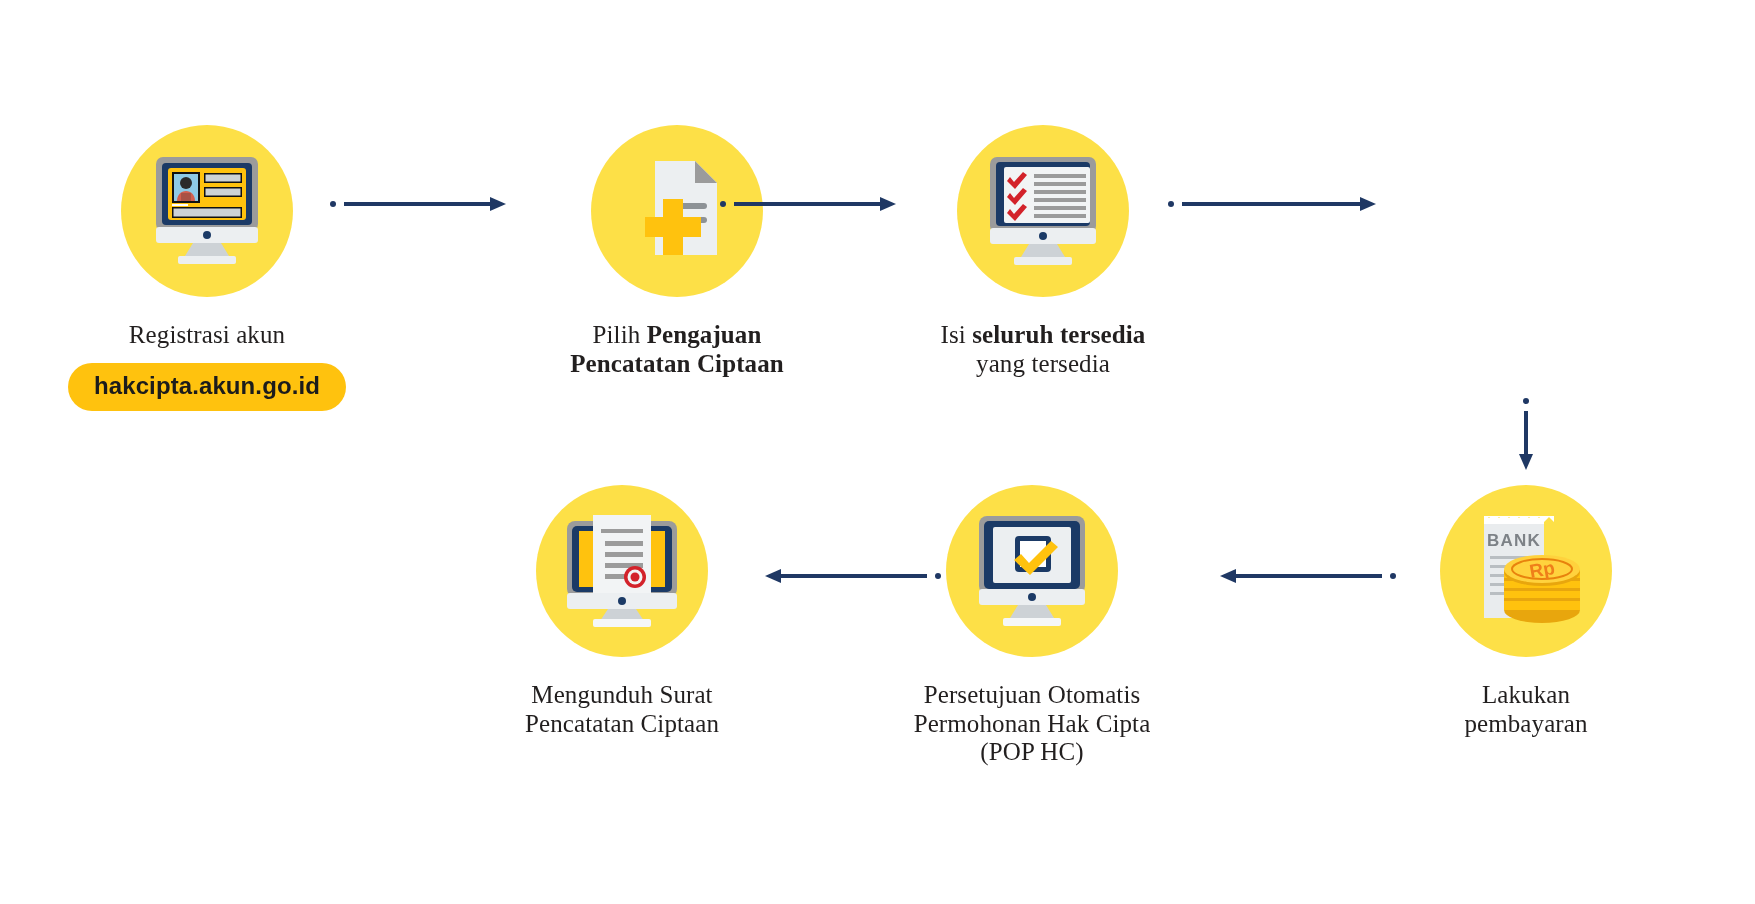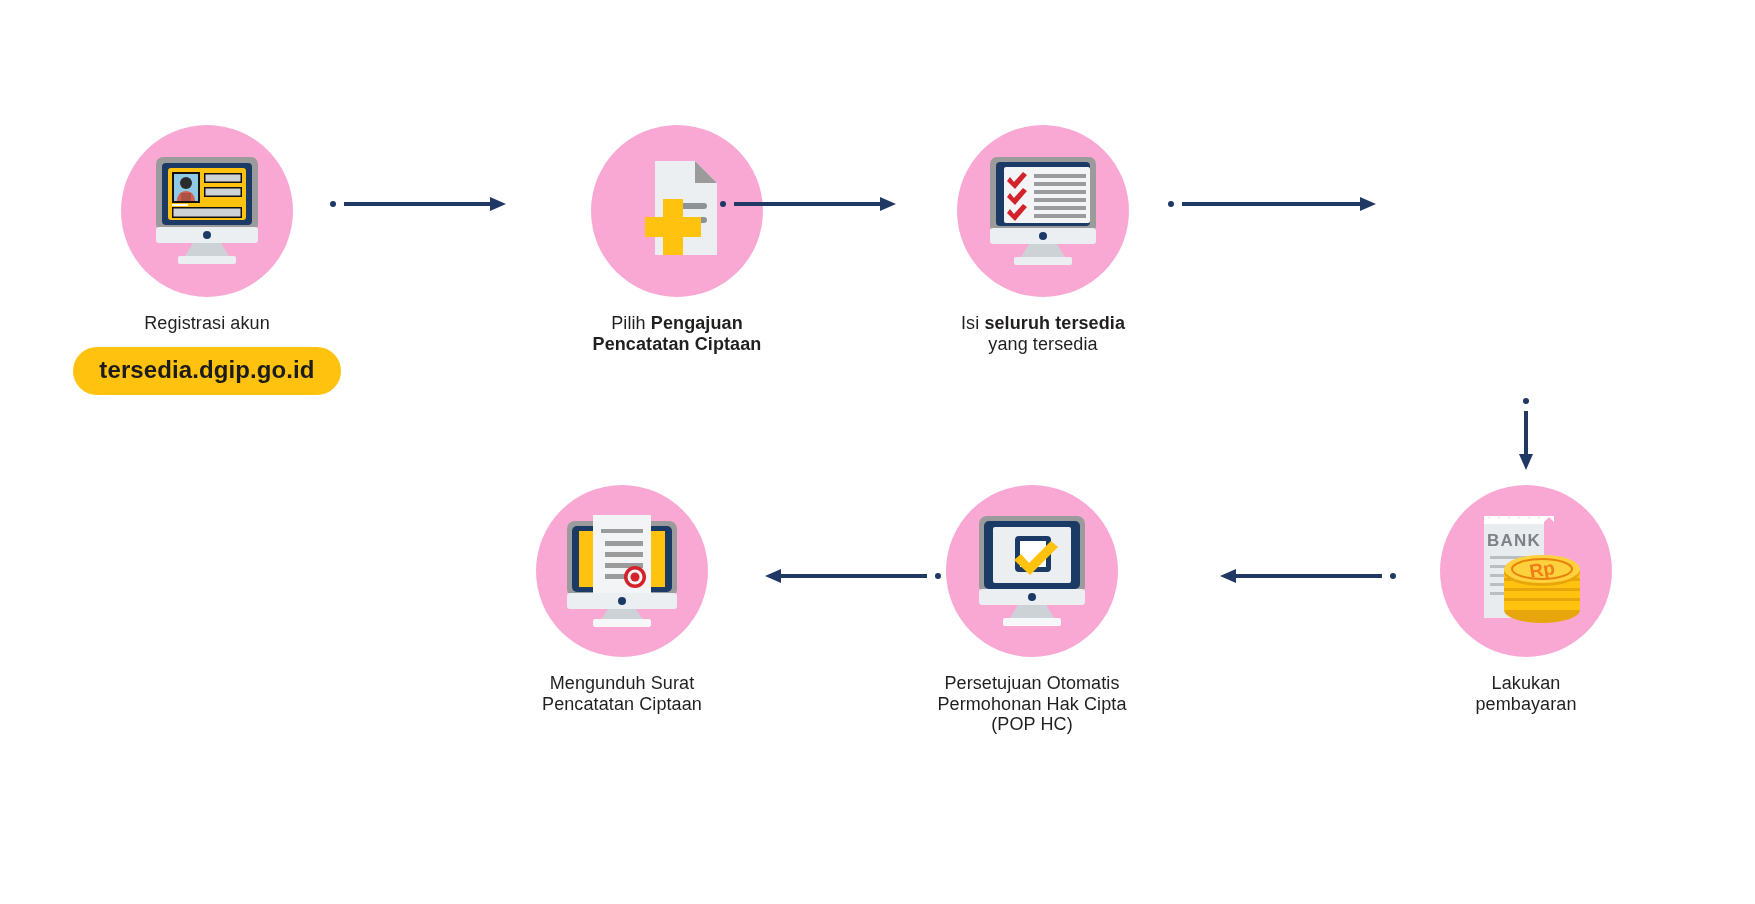--- a/index.html
+++ b/index.html
@@ -24,36 +24,37 @@
     width: 360px;
     display: flex;
     flex-direction: column;
     align-items: center;
   }
 
   .badge-circle {
     width: 172px;
     height: 172px;
     border-radius: 50%;
-    background: #f9a8d4;
+    background: #fde047;
     display: flex;
     align-items: center;
     justify-content: center;
     position: relative;
   }
   .badge-circle svg { display: block; }
 
   .caption {
-    margin-top: 16px;
+    margin-top: 24px;
     text-align: center;
-    font-size: 18px;
+    font-size: 25px;
     line-height: 1.14;
     color: #221f1f;
     letter-spacing: 0.1px;
     font-weight: 400;
+    font-family: Liberation Serif, serif;
   }
   .caption b { font-weight: 700; }
 
   .url-badge {
     margin-top: 13px;
     background: #ffc20e;
     color: #1c1c1c;
     font-weight: 700;
     font-size: 24px;
     letter-spacing: 0.1px;
@@ -92,21 +93,21 @@
         <rect x="24" y="50" width="70" height="11" fill="#111111"></rect>
         <rect x="25.5" y="51.5" width="67" height="8" fill="#cdd2d6"></rect>
         <rect x="24" y="47" width="16" height="2" fill="#ffffff"></rect>
         <rect x="8" y="70" width="102" height="16" rx="3" fill="#eceff1"></rect>
         <circle cx="59" cy="78" r="4" fill="#1b3a66"></circle>
         <path d="M45 86h28l8 13H37z" fill="#cdd2d6"></path>
         <rect x="30" y="99" width="58" height="8" rx="2" fill="#eceff1"></rect>
       </svg>
     </div>
     <div class="caption">Registrasi akun</div>
-    <div class="url-badge">tersedia.dgip.go.id</div>
+    <div class="url-badge">hakcipta.akun.go.id</div>
   </div>
 
   <div class="connector" style="left:330px; top:196px;">
     <svg width="176" height="16" viewBox="0 0 176 16">
       <circle cx="3" cy="8" r="3" fill="#1f3864"></circle>
       <line x1="14" y1="8" x2="162" y2="8" stroke="#1f3864" stroke-width="4"></line>
       <path d="M176 8l-16-7v14z" fill="#1f3864"></path>
     </svg>
   </div>
 

